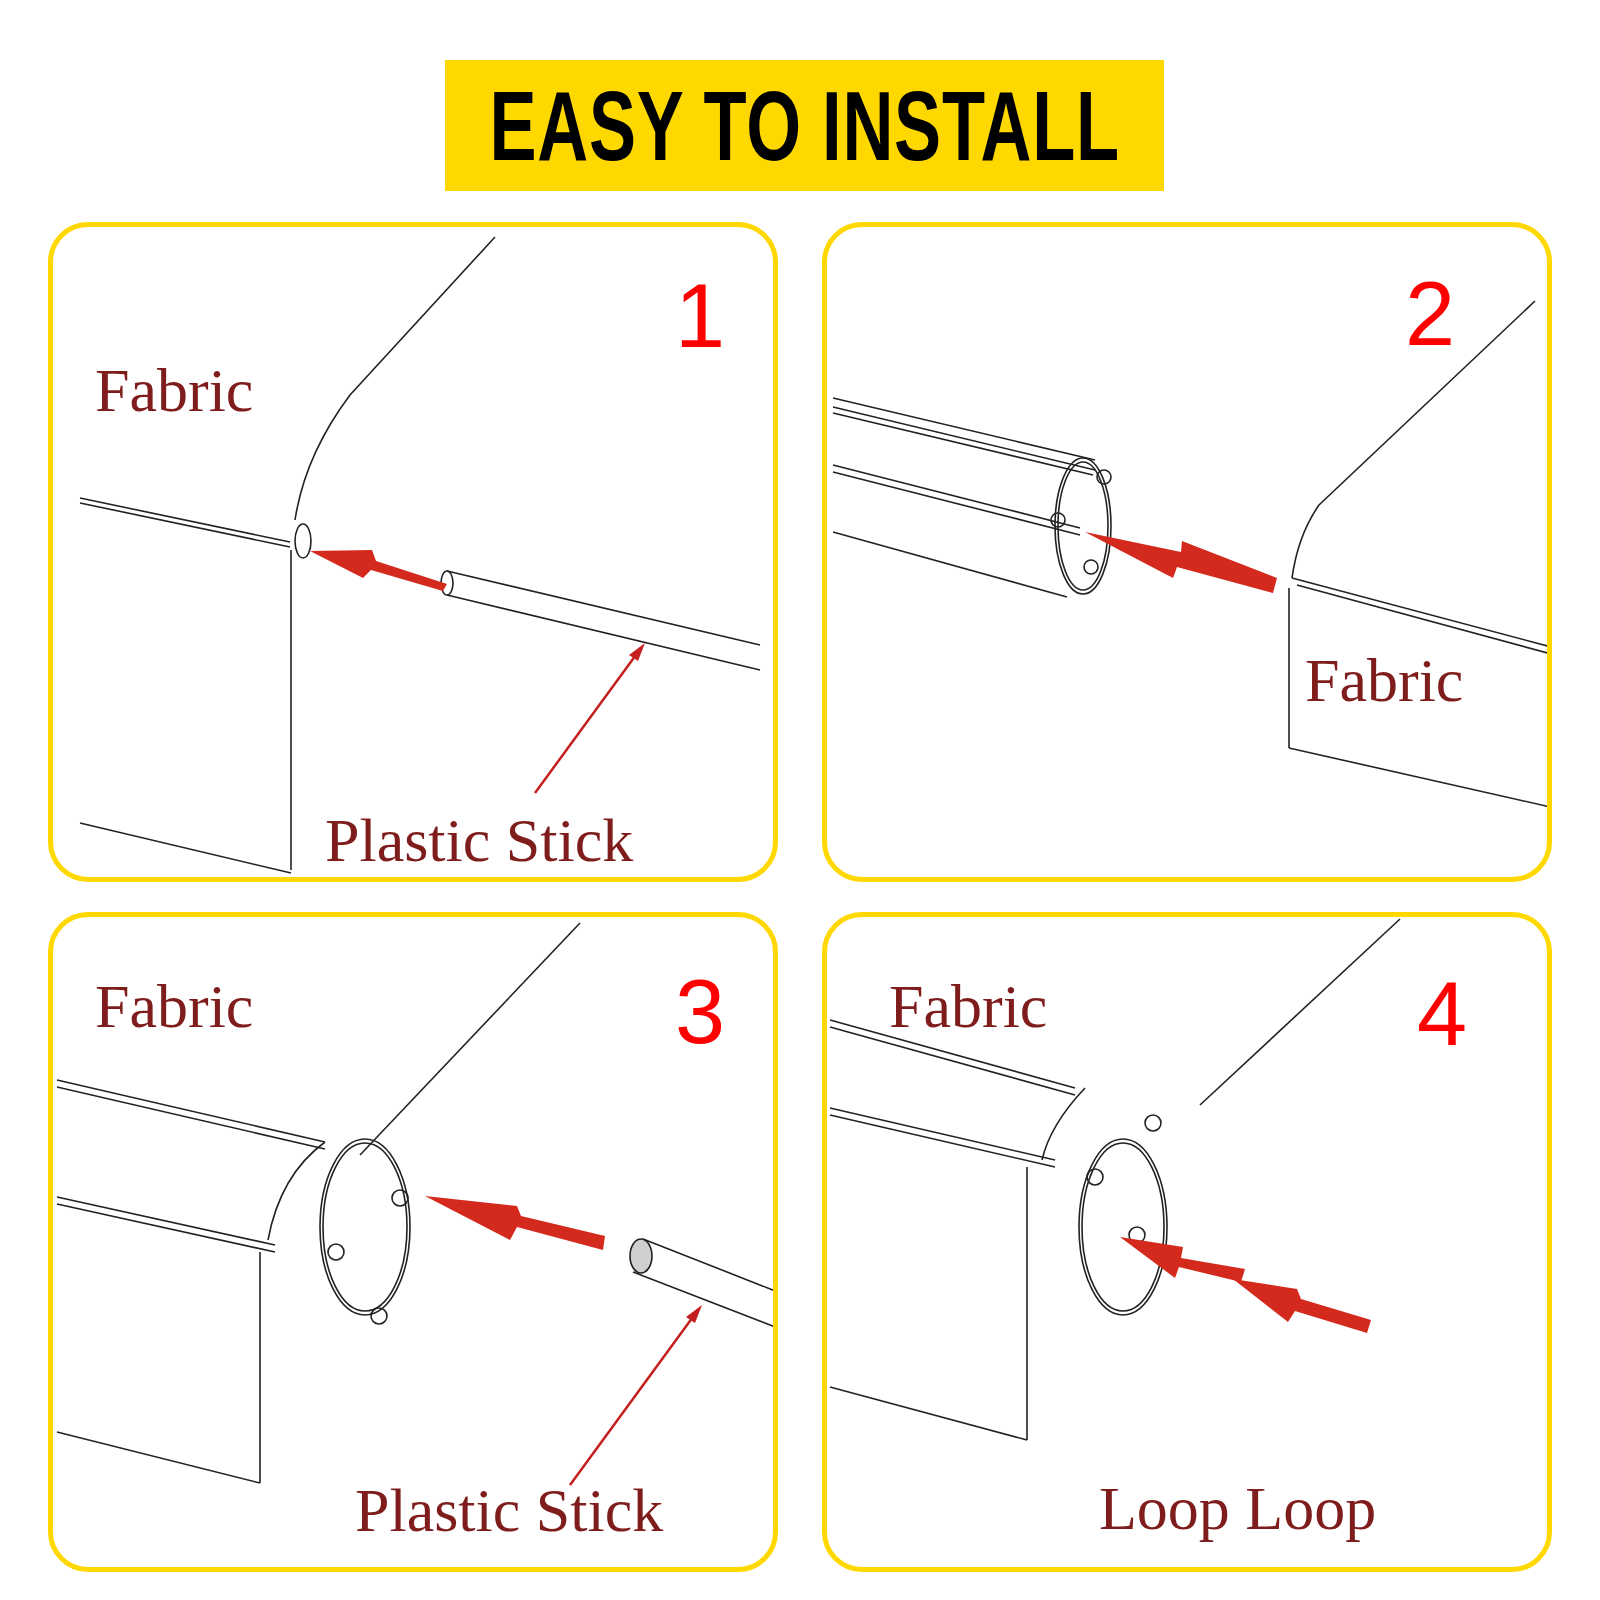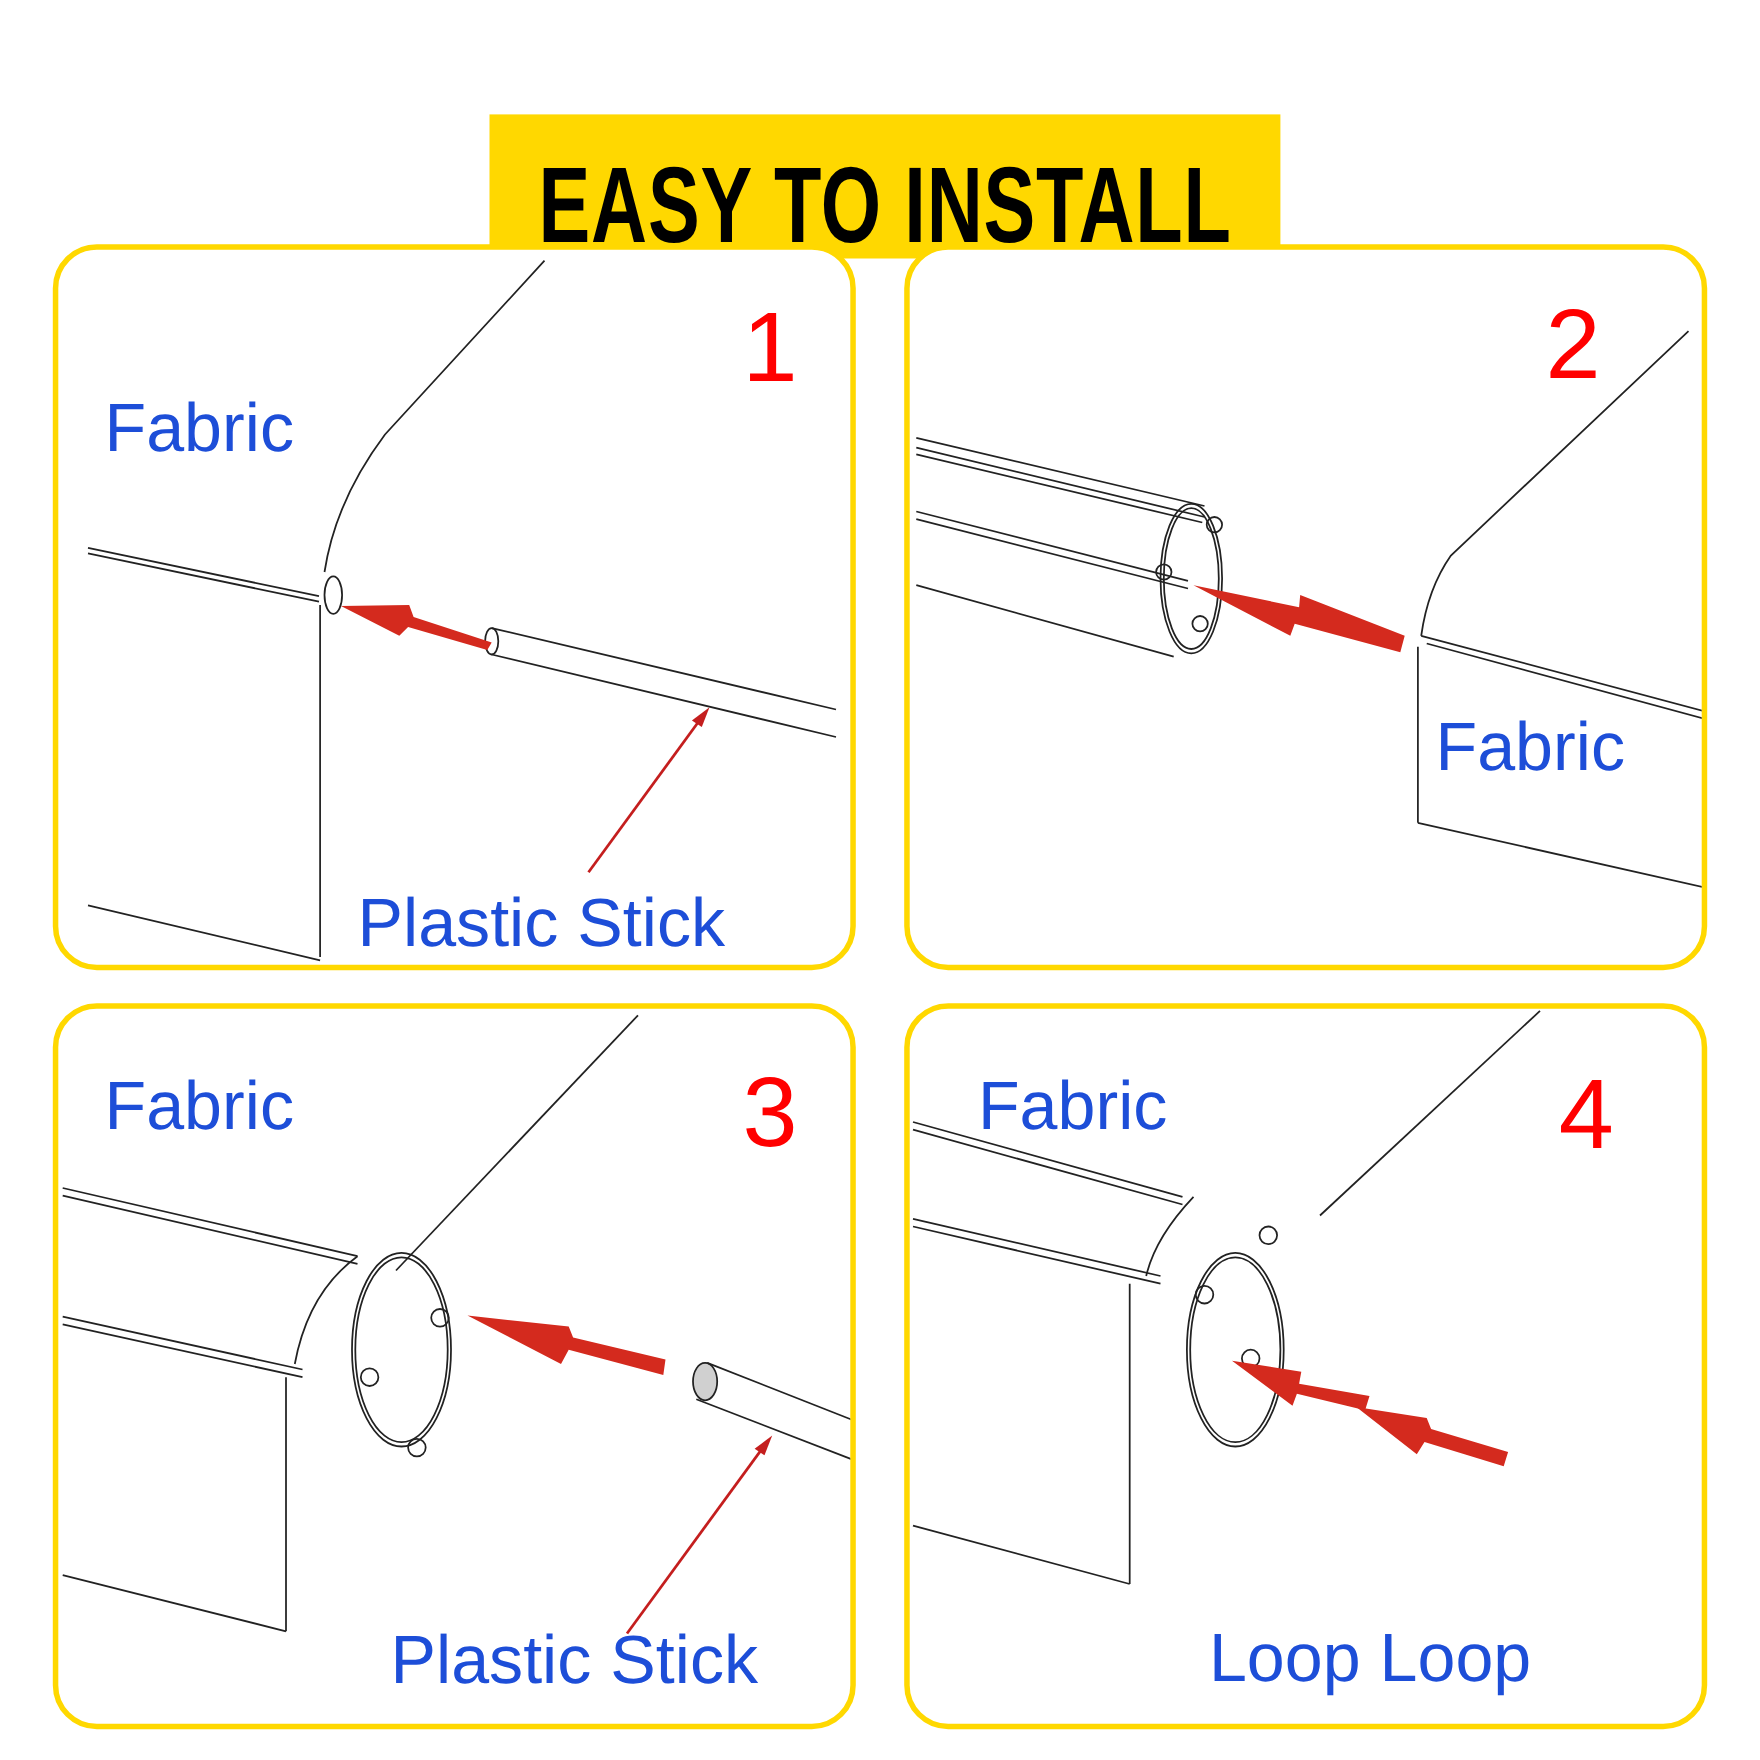--- a/index.html
+++ b/index.html
@@ -1,21 +1,21 @@
 <!DOCTYPE html>
 <html><head>
 <meta charset="utf-8">
 <style>
   html, body { margin: 0; padding: 0; background: #ffffff; }
   body { width: 1600px; height: 1600px; position: relative; overflow: hidden; font-family: "Liberation Sans", sans-serif; }
-  .banner { position: absolute; left: 445px; top: 60px; width: 719px; height: 131px; background: #FFD800; display: flex; align-items: flex-end; justify-content: center; margin-top: 44px; }
+  .banner { position: absolute; left: 445px; top: 60px; width: 719px; height: 131px; background: #FFD800; display: flex; align-items: center; justify-content: center; }
   .banner-text { font-family: "Liberation Sans", sans-serif; font-weight: 700; font-size: 98px; color: #000; letter-spacing: 1px; transform: scaleX(0.72); transform-origin: center; white-space: nowrap; line-height: 1; }
   .panel { position: absolute; box-sizing: border-box; border: 5px solid #FFD800; border-radius: 40px; background: #fff; overflow: hidden; }
   .panel svg { position: absolute; left: 0; top: 0; }
-  .label { position: absolute; font-family: Liberation Sans, sans-serif; color: #1d4ed8; font-size: 62px; line-height: 1; white-space: nowrap; }
+  .label { position: absolute; font-family: Liberation Serif, serif; color: #7f1d1d; font-size: 62px; line-height: 1; white-space: nowrap; }
   .num { position: absolute; font-family: "Liberation Sans", sans-serif; color: #FF0000; font-size: 90px; line-height: 1; }
 </style>
 </head>
 <body>
 
 <div class="banner">
   <span class="banner-text">EASY TO INSTALL</span>
 </div>
 
 <div class="panel" style="left:48px; top:222px; width:730px; height:660px;">

